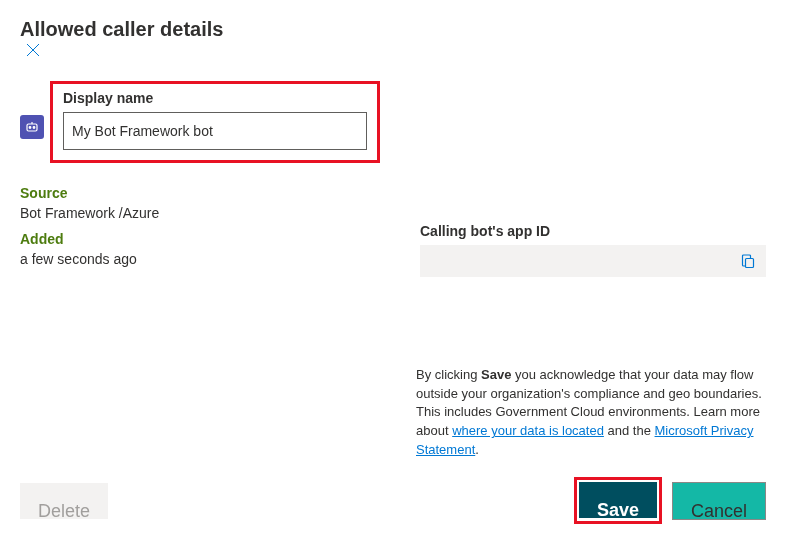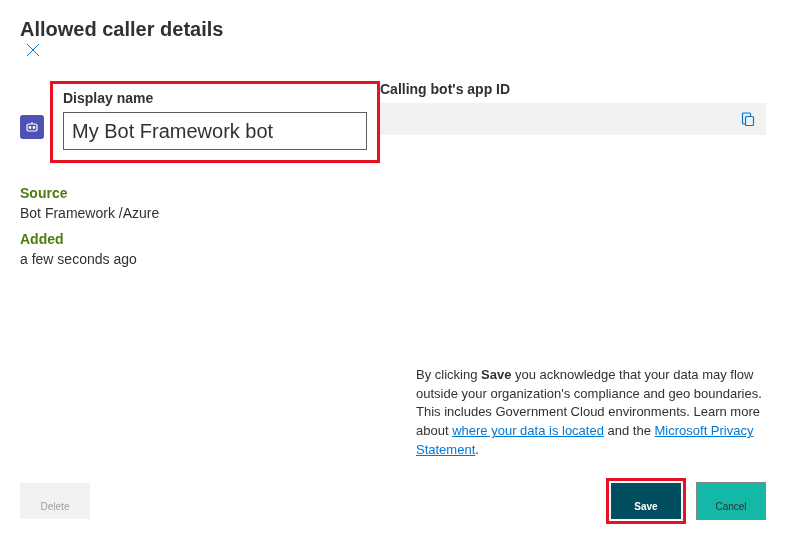--- a/index.html
+++ b/index.html
@@ -30,20 +30,22 @@
       color: #323130;
     }
     .close-btn {
       color: #0078d4;
       cursor: pointer;
       font-size: 16px;
       padding: 2px 6px;
     }
     .content {
       display: flex;
+      gap: 40px;
+      align-items: flex-end;
     }
     .left-col {
       flex: 0 0 360px;
     }
     .right-col {
       flex: 1;
     }
     .display-name-block {
       border: 3px solid #e81123;
       padding: 6px 10px 10px 10px;
@@ -71,21 +73,21 @@
       font-size: 14px;
       font-weight: 600;
       color: #323130;
       margin-bottom: 6px;
     }
     .text-input {
       width: 100%;
       padding: 18px 8px;
       border: 1px solid #605e5c;
       font-family: inherit;
-      font-size: 20px;
+      font-size: 14px;
       color: #323130;
       background: #ffffff;
       height: 32px;
     }
     .meta-label {
       font-size: 14px;
       font-weight: 600;
       color: #4d7c0f;
       margin-top: 10px;
       margin-bottom: 4px;
@@ -133,21 +135,21 @@
       left: 20px;
       right: 20px;
       bottom: 14px;
       display: flex;
       justify-content: space-between;
       align-items: center;
     }
     .btn {
       padding: 18px 18px;
       font-family: inherit;
-      font-size: 10px;
+      font-size: 18px;
       cursor: pointer;
       border: 1px solid transparent;
       height: 32px;
       min-width: 70px;
     }
     .btn-delete {
       background: #f3f2f1;
       color: #a19f9d;
       border: none;
     }

